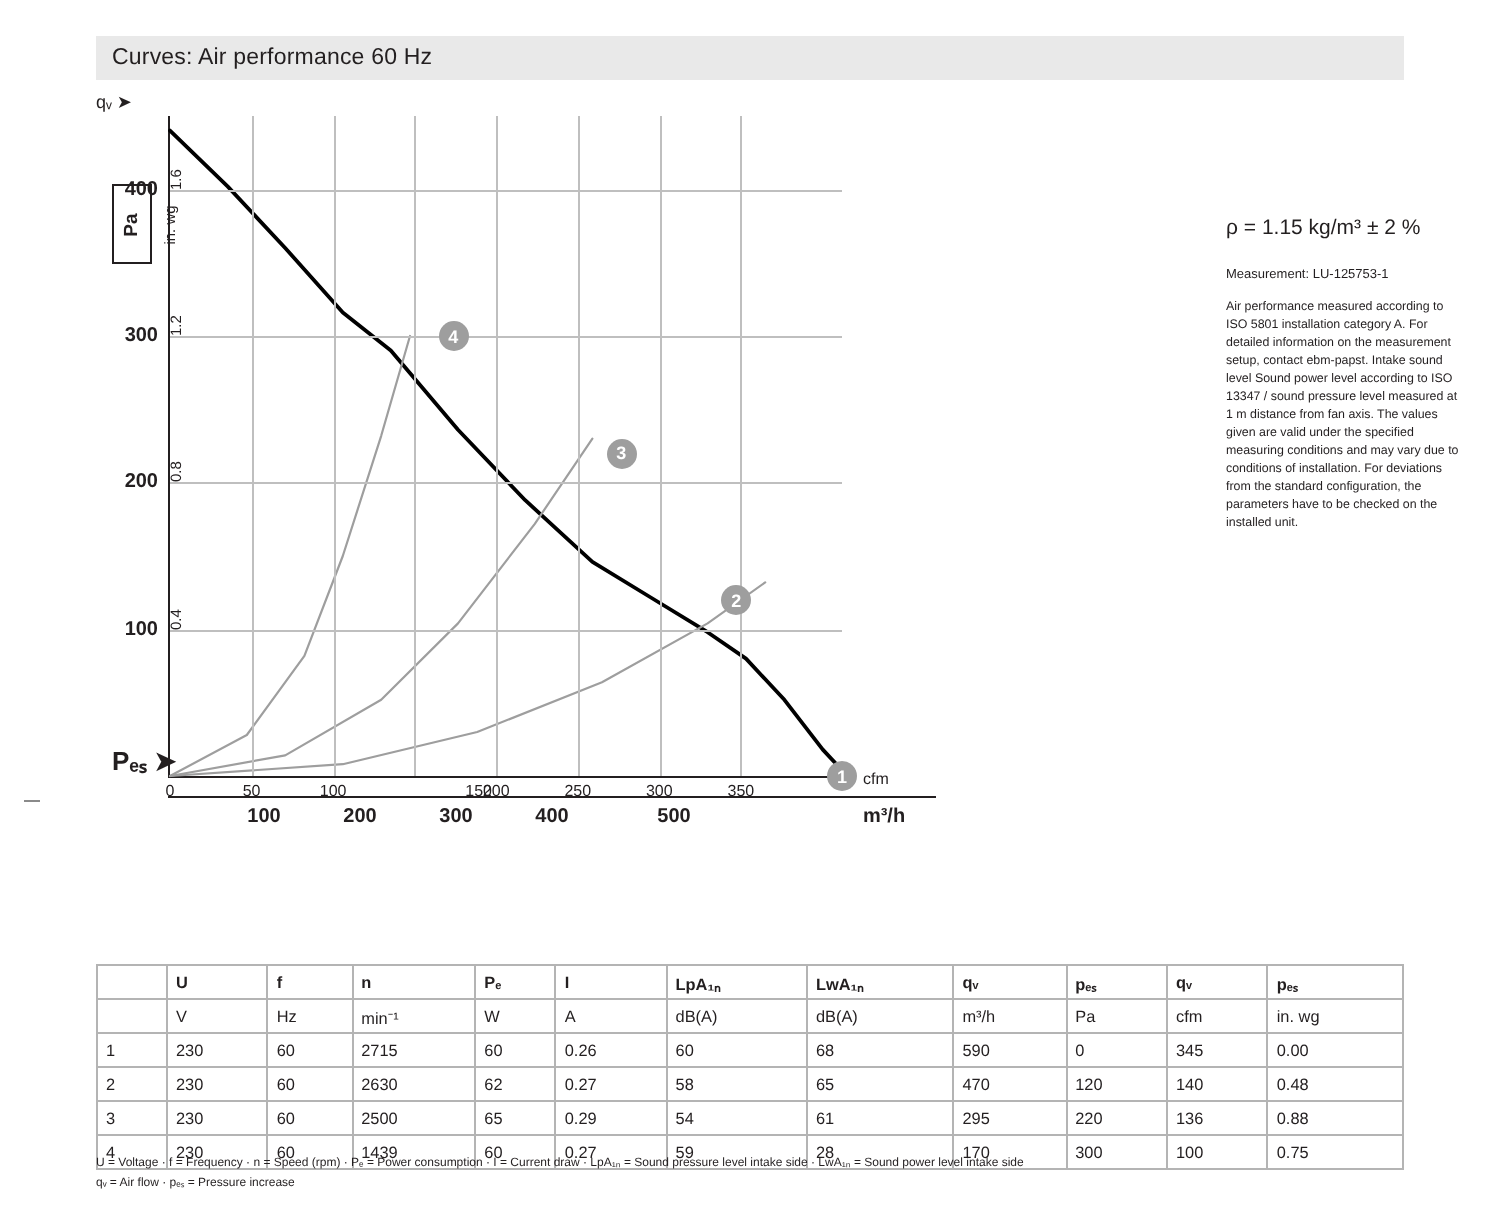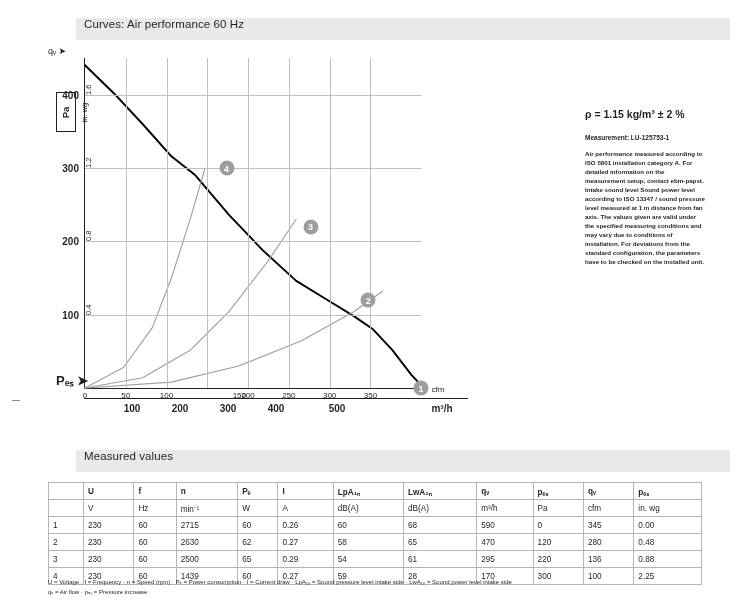--- a/index.html
+++ b/index.html
@@ -22,21 +22,21 @@
   }
 
   
   .section-bar {
     position: absolute;
     left: 48px;
     width: 654px;
     height: 22px;
     background: #e9e9e9;
     display: flex;
-    margin-left: 28px;
+    align-items: center;
   }
   .section-bar .title {
     font-size: 11.5px;
     color: #231f20;
     padding-left: 8px;
     letter-spacing: 0.1px;
   }
   #curves-bar { top: 18px; }
   #values-bar { top: 450px; }
 
@@ -160,24 +160,23 @@
     font-weight: bold;
     display: flex;
     align-items: center;
     justify-content: center;
     transform: translate(-50%, -50%);
   }
 
   
   .info {
     position: absolute;
-    left: 585px;
+    left: 613px;
     top: 108px;
     width: 120px;
-    font-weight: bold;
   }
   .info .rho {
     font-size: 10.5px;
     color: #231f20;
     margin-bottom: 14px;
   }
   .info .meas {
     font-size: 6.5px;
     color: #231f20;
     margin-bottom: 9px;
@@ -311,23 +310,20 @@
         <div class="xunit-item" style="left: 354px; top: -14px; font-weight: normal; font-size: 8px;">cfm</div>
       </div>
   </div>
 
   <div class="info">
     <div class="rho">ρ = 1.15 kg/m³ ± 2 %</div>
     <div class="meas">Measurement: LU-125753-1</div>
     <div class="note">Air performance measured according to ISO 5801 installation category A. For detailed information on the measurement setup, contact ebm-papst. Intake sound level Sound power level according to ISO 13347 / sound pressure level measured at 1 m distance from fan axis. The values given are valid under the specified measuring conditions and may vary due to conditions of installation. For deviations from the standard configuration, the parameters have to be checked on the installed unit.</div>
   </div>
 
-  <div class="section-bar" id="values-bar">
-    <span class="title">Measured values</span>
-  </div>
 
   <div class="mv-wrap">
     <table class="mv">
       <thead>
         <tr class="head1" id="head1">
             <th class="idx"></th>
             <th>U</th>
             <th>f</th>
             <th>n</th>
             <th>Pₑ</th>
@@ -373,21 +369,21 @@
             <td class="idx">2</td>
             <td>230</td>
             <td>60</td>
             <td>2630</td>
             <td>62</td>
             <td>0.27</td>
             <td>58</td>
             <td>65</td>
             <td>470</td>
             <td>120</td>
-            <td>280</td>
+            <td>140</td>
             <td>0.48</td>
           </tr>
           <tr>
             <td class="idx">3</td>
             <td>230</td>
             <td>60</td>
             <td>2500</td>
             <td>65</td>
             <td>0.29</td>
             <td>54</td>
@@ -402,21 +398,21 @@
             <td>230</td>
             <td>60</td>
             <td>1439</td>
             <td>60</td>
             <td>0.27</td>
             <td>59</td>
             <td>28</td>
             <td>170</td>
             <td>300</td>
             <td>100</td>
-            <td>2.25</td>
+            <td>0.75</td>
           </tr>
         </tbody>
     </table>
   </div>
 
   <div class="legend">
     <div>U = Voltage · f = Frequency · n = Speed (rpm) · Pₑ = Power consumption · I = Current draw · LpA₁ₙ = Sound pressure level intake side · LwA₁ₙ = Sound power level intake side</div>
     <div>qᵥ = Air flow · pₑₛ = Pressure increase</div>
   </div>
 

